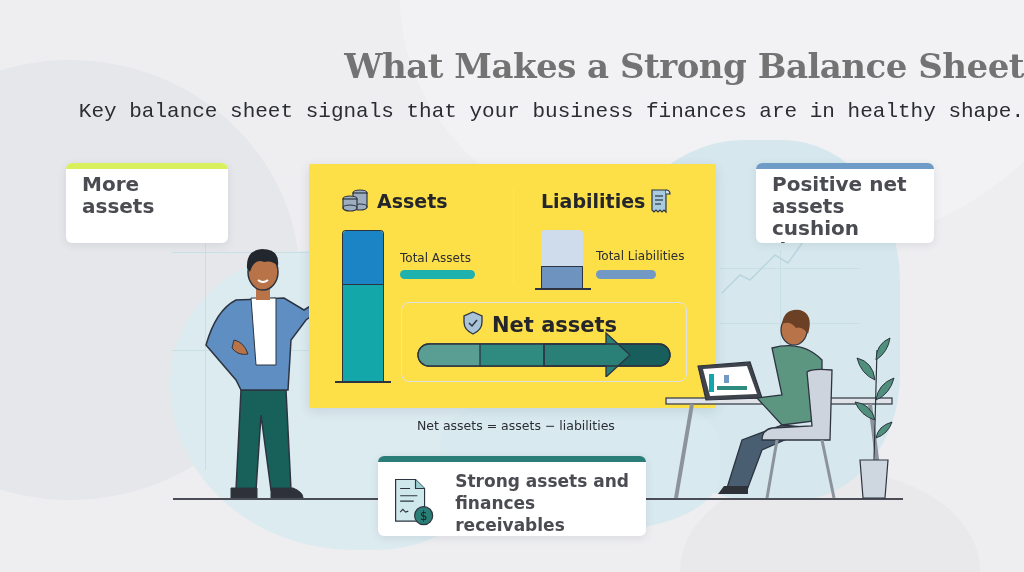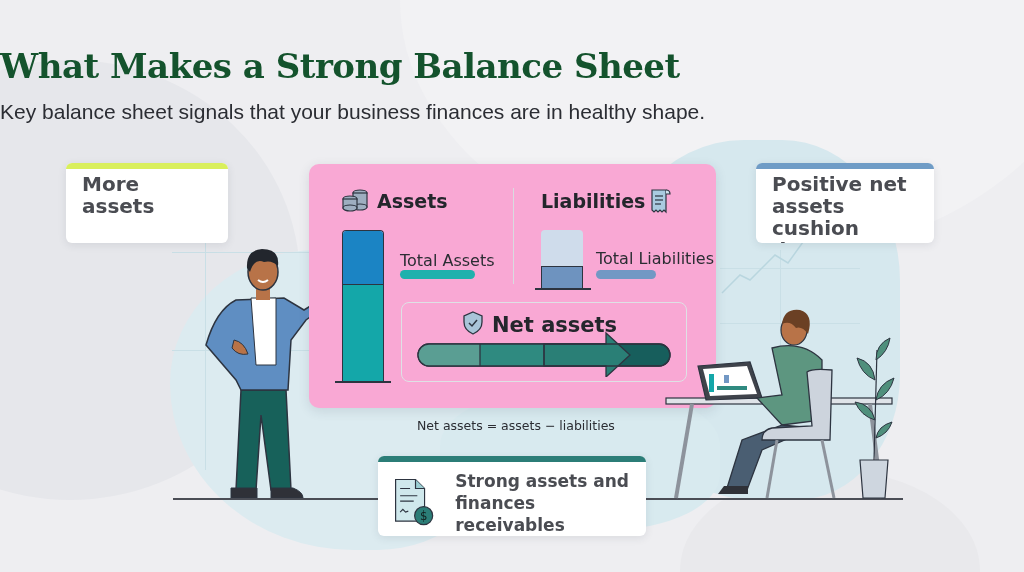--- a/index.html
+++ b/index.html
@@ -14,62 +14,62 @@
   .blob-a { left: -160px; top: 60px; width: 460px; height: 440px; background: #e6e7eb; }
   .blob-b { left: 400px; top: -260px; width: 700px; height: 520px; background: #f2f2f4; }
   .blob-c { left: 170px; top: 250px; width: 330px; height: 300px; background: #dcebf0; border-radius: 48% 52% 40% 60%; }
   .blob-d { left: 600px; top: 140px; width: 300px; height: 360px; background: #d6e8ee; border-radius: 55% 45% 40% 60%; }
   .blob-e { left: 440px; top: 390px; width: 280px; height: 140px; background: #d8eaef; border-radius: 40%; }
   .blob-f { left: 680px; top: 470px; width: 300px; height: 200px; background: #e9e9ec; border-radius: 50%; }
 
   .grid-line { position: absolute; background: #c9dfe6; }
 
   .title {
-    position: absolute; left: 0; right: 0; top: 46px; text-align: left;
+    position: absolute; left: 0; right: 0; top: 46px; text-align: right;
     font-family: "DejaVu Serif", serif; font-weight: bold; font-size: 34px;
-    color: #14532d; letter-spacing: -0.5px;
+    color: #737373; letter-spacing: -0.5px;
   }
   .subtitle {
-    position: absolute; left: 0; right: 0; top: 100px; text-align: left;
-    font-family: Liberation Sans, sans-serif; font-size: 21px; color: #2b2d33;
+    position: absolute; left: 0; right: 0; top: 100px; text-align: right;
+    font-family: Liberation Mono, monospace; font-size: 21px; color: #2b2d33;
   }
 
   .callout {
     position: absolute; background: #fff; border-radius: 6px;
     box-shadow: 0 2px 8px rgba(40,50,70,0.10);
     overflow: hidden;
   }
   .callout .topbar { height: 6px; width: 100%; }
   .callout .txt {
     font-family: "DejaVu Sans", sans-serif; font-weight: bold; font-size: 20px;
     line-height: 22px; color: #4a4c52; padding: 4px 16px;
   }
   .c-left { left: 66px; top: 163px; width: 162px; height: 80px; }
   .c-right { left: 756px; top: 163px; width: 178px; height: 80px; }
   .c-bottom { left: 378px; top: 456px; width: 268px; height: 80px; }
   .c-bottom .inner { display: flex; align-items: center; padding: 8px 14px; gap: 18px; }
   .c-bottom .txt { padding: 0; font-size: 17px; line-height: 22px; }
 
   .panel {
     position: absolute; left: 309px; top: 164px; width: 407px; height: 244px;
-    background: #f9a8d4; border-radius: 10px; box-shadow: 0 3px 12px rgba(40,50,70,0.12);
+    background: #fde047; border-radius: 2px; box-shadow: 0 3px 12px rgba(40,50,70,0.12);
   }
   .panel .divider { position: absolute; left: 204px; top: 24px; width: 1px; height: 96px; background: #d9dbe0; }
   .sec-title { position: absolute; font-family: "DejaVu Sans", sans-serif; font-weight: bold; font-size: 19px; color: #24262c; }
   .assets-title { left: 68px; top: 26px; }
   .liab-title { left: 232px; top: 26px; }
   .icon-coins { position: absolute; left: 32px; top: 24px; }
   .icon-receipt { position: absolute; left: 340px; top: 24px; }
 
   .bar-assets { position: absolute; left: 33px; top: 66px; width: 42px; height: 152px; border: 1.5px solid #2d3440; border-bottom: none; border-radius: 4px 4px 0 0; overflow: hidden; }
   .bar-assets .top { height: 54px; background: #1b84c4; border-bottom: 1px solid #2d3440; }
   .bar-assets .bot { height: 98px; background: #14a7a9; }
   .base-a { position: absolute; left: 26px; top: 217px; width: 56px; height: 2px; background: #2d3440; }
 
-  .lbl { position: absolute; font-family: "DejaVu Sans", sans-serif; font-size: 16px; color: #2b2d33; }
+  .lbl { position: absolute; font-family: "DejaVu Sans", sans-serif; font-size: 12px; color: #2b2d33; }
   .lbl-assets { left: 91px; top: 87px; }
   .lbl-liab { left: 287px; top: 85px; text-align: right; }
   .pill { position: absolute; height: 9px; border-radius: 5px; }
   .pill-assets { left: 91px; top: 106px; width: 75px; }
   .pill-liab { left: 287px; top: 106px; width: 60px; }
 
   .bar-liab { position: absolute; left: 232px; top: 66px; width: 42px; height: 59px; border-radius: 4px 4px 0 0; overflow: hidden; }
   .bar-liab .top { height: 36px; background: #cfdceb; }
   .bar-liab .bot { height: 23px; background: #6e93bf; border: 1.5px solid #2d3440; border-bottom: none; }
   .base-l { position: absolute; left: 226px; top: 124px; width: 56px; height: 2px; background: #2d3440; }

